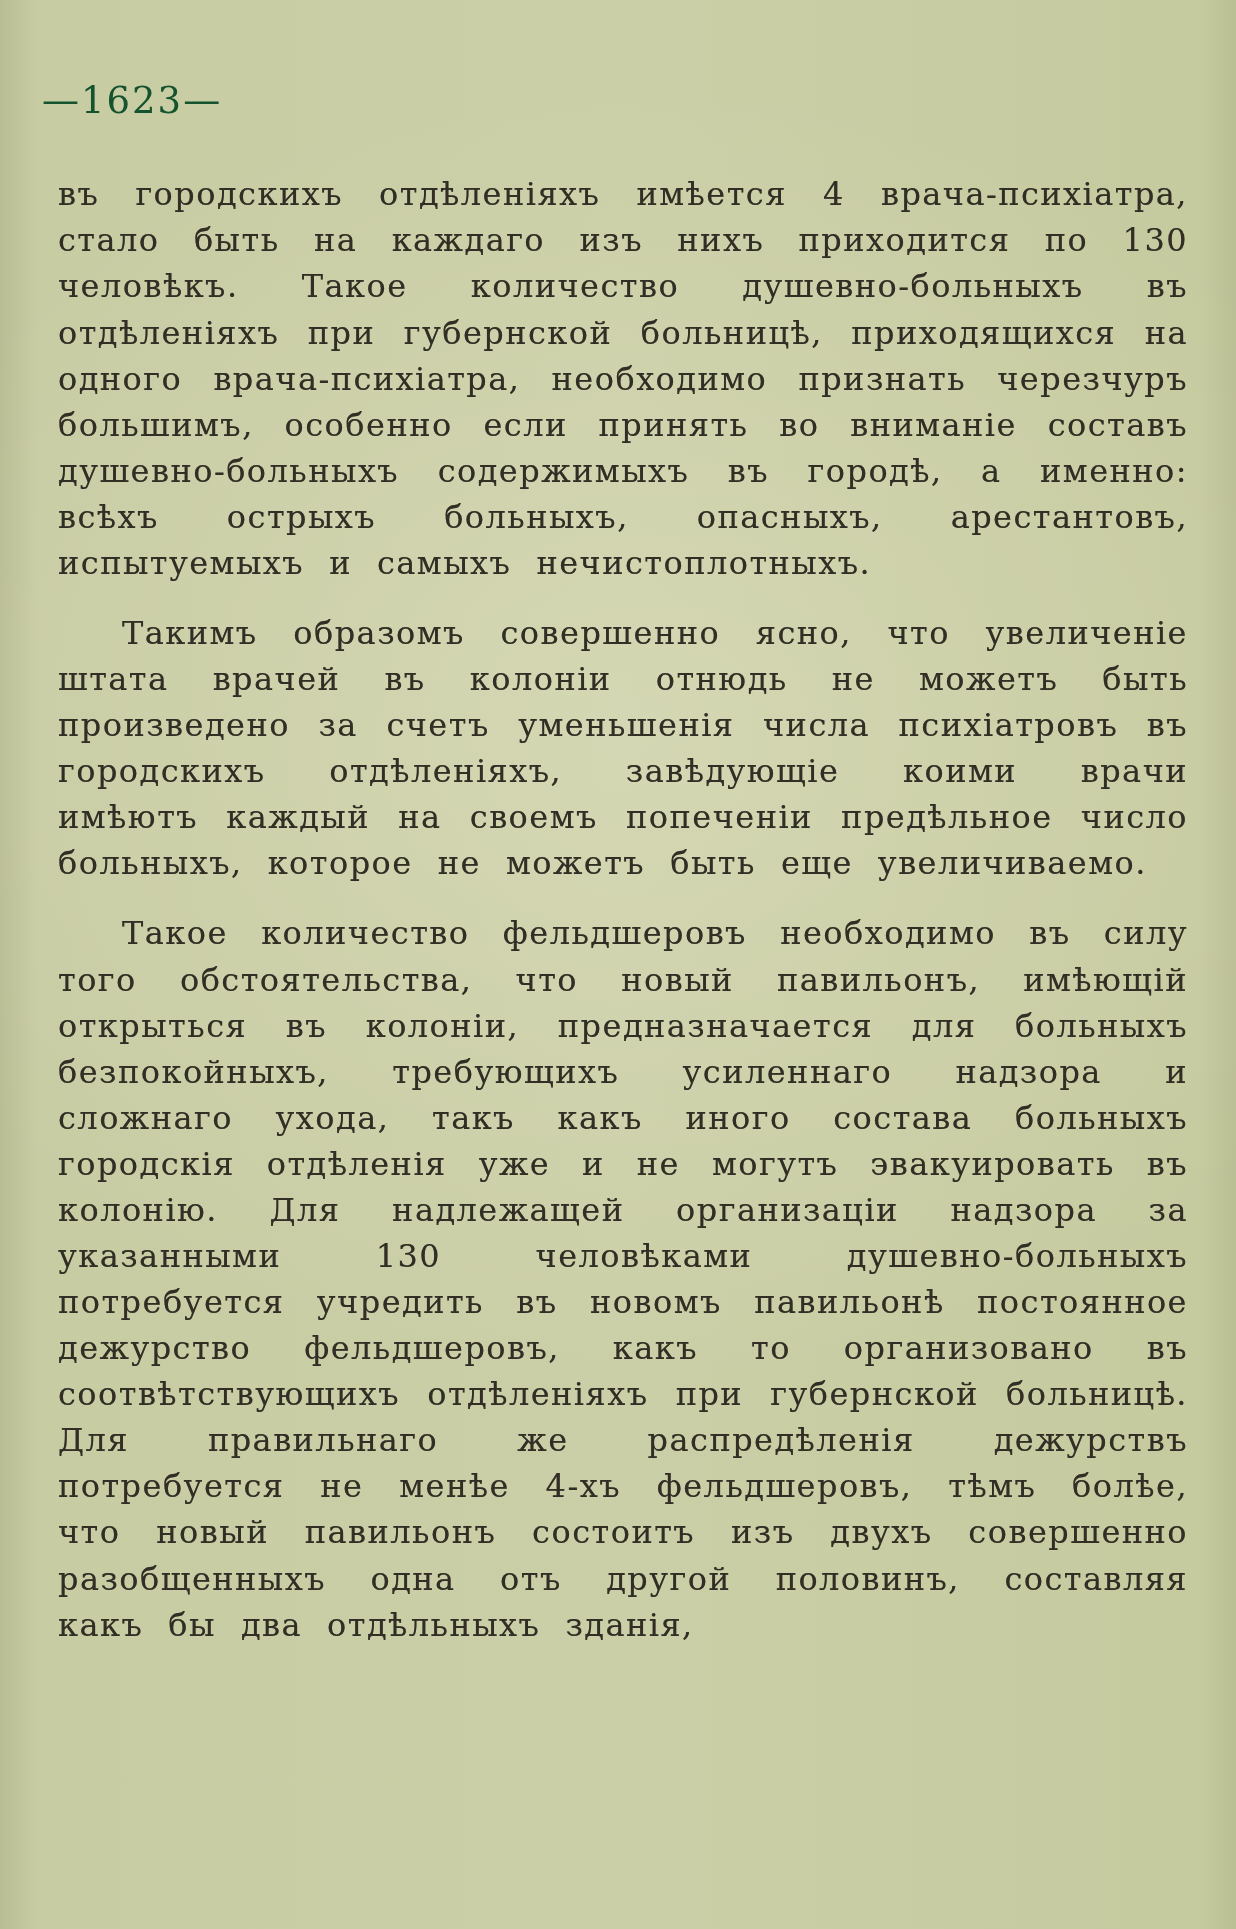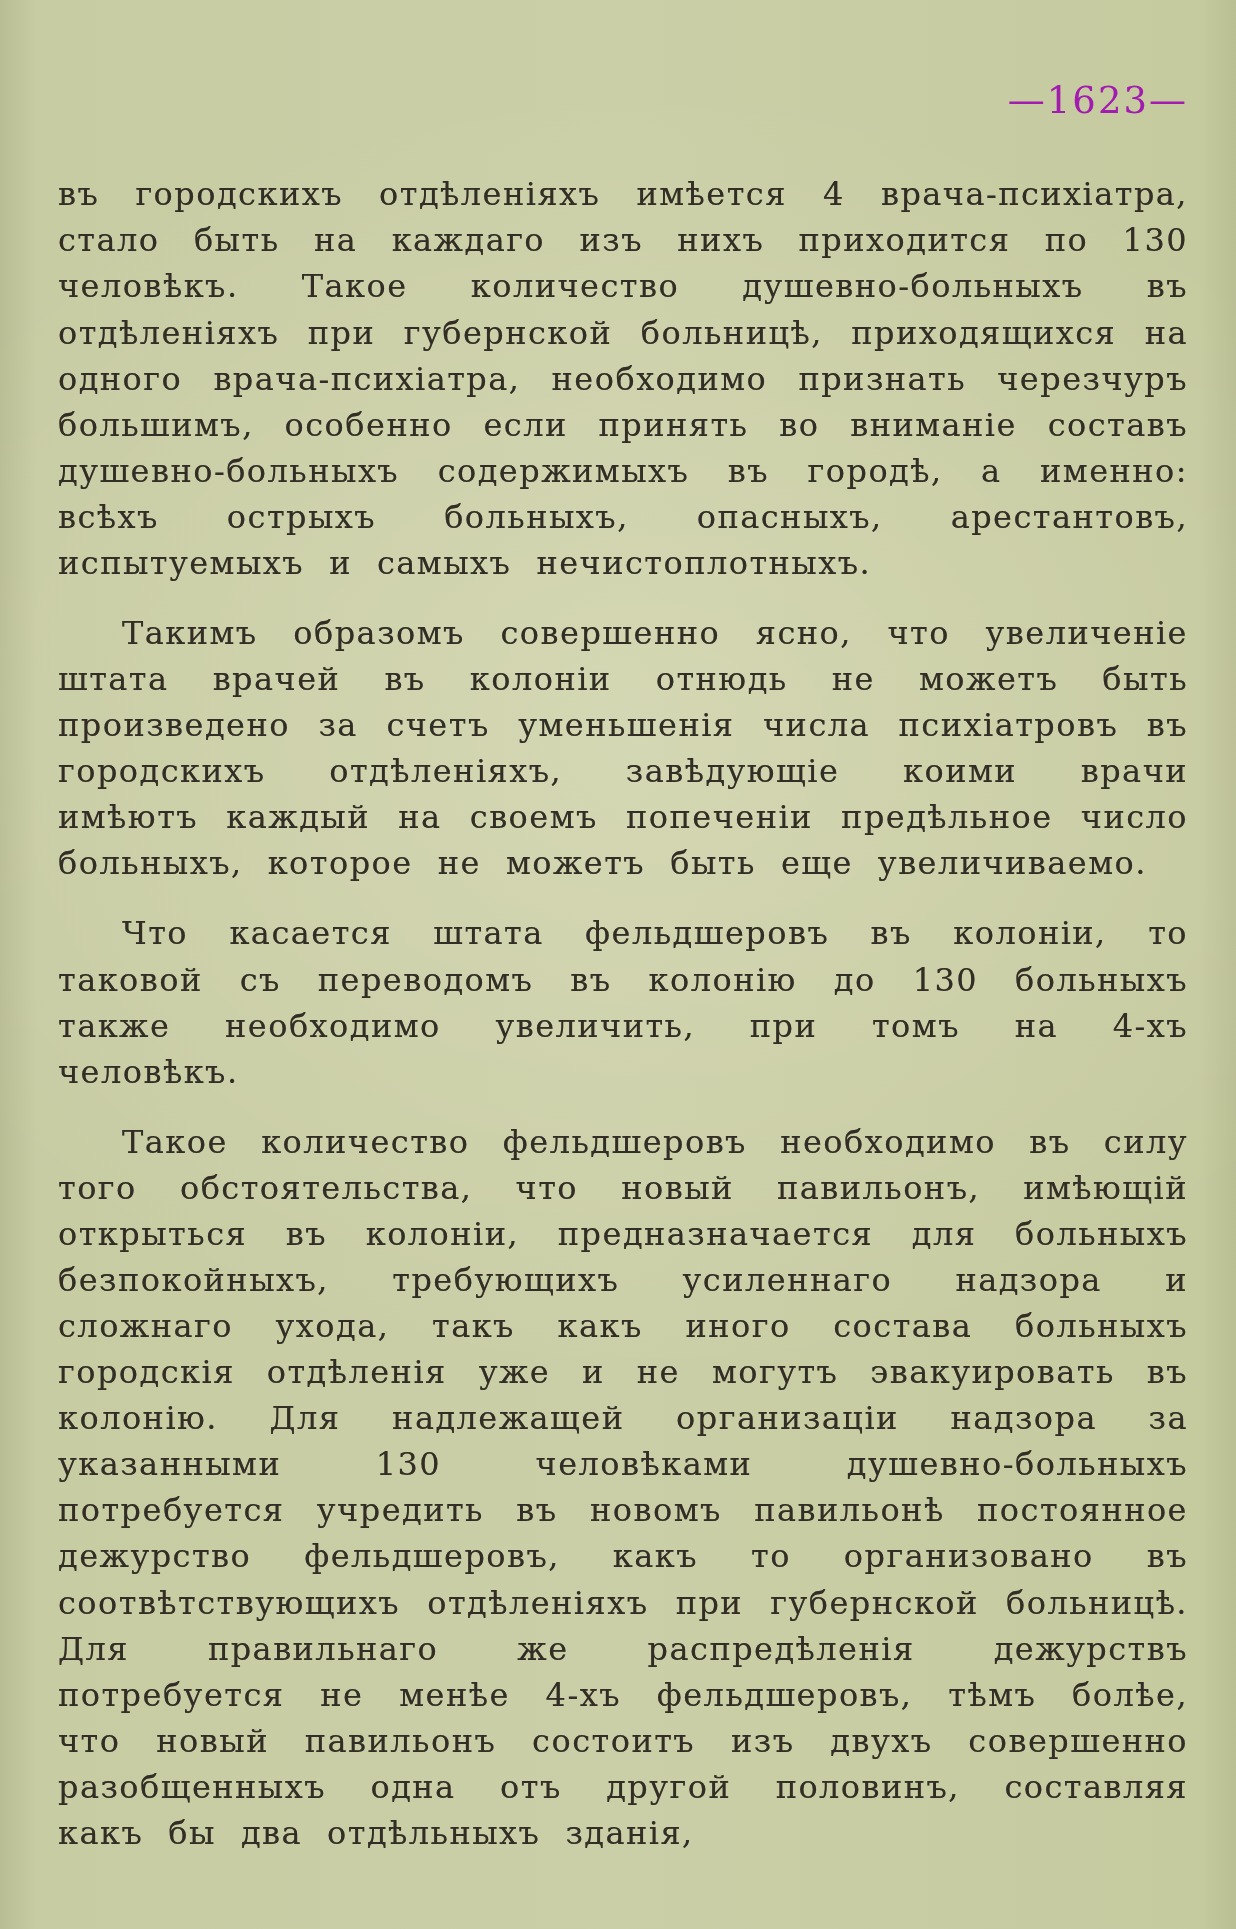--- a/index.html
+++ b/index.html
@@ -19,25 +19,25 @@
     box-sizing: border-box;
     width: 1236px;
     height: 1929px;
     padding: 74px 48px 0 42px;
     color: #322e25;
     font-family: "DejaVu Serif", "Liberation Serif", serif;
     font-size: 32px;
     line-height: 1.44;
   }
   .page-number {
-    text-align: right;
+    text-align: left;
     font-size: 37px;
     letter-spacing: 2px;
     margin: 0 0 44px 0;
-    color: #a21caf;
+    color: #14532d;
   }
   .body-text p {
     margin: 0 0 24px 16px;
     text-align: justify;
     letter-spacing: 0.045em;
     word-spacing: 0.42em;
     text-shadow: 0 0 0.6px rgba(50,46,37,0.45);
   }
   .body-text p.indent {
     text-indent: 64px;
@@ -45,16 +45,15 @@
 </style>
 </head>
 <body>
 
 <div class="page">
   <div class="page-number">—1623—</div>
 
   <div class="body-text">
     <p>въ городскихъ отдѣленіяхъ имѣется 4 врача-психіатра, стало быть на каждаго изъ нихъ приходится по 130 человѣкъ. Такое количество душевно-больныхъ въ отдѣленіяхъ при губернской больницѣ, приходящихся на одного врача-психіатра, необходимо признать черезчуръ большимъ, особенно если принять во вниманіе составъ душевно-больныхъ содержимыхъ въ городѣ, а именно: всѣхъ острыхъ больныхъ, опасныхъ, арестантовъ, испытуемыхъ и самыхъ нечистоплотныхъ.</p>
     <p class="indent">Такимъ образомъ совершенно ясно, что увеличеніе штата врачей въ колоніи отнюдь не можетъ быть произведено за счетъ уменьшенія числа психіатровъ въ городскихъ отдѣленіяхъ, завѣдующіе коими врачи имѣютъ каждый на своемъ попеченіи предѣльное число больныхъ, которое не можетъ быть еще увеличиваемо.</p>
-    <p class="indent">Что касается штата фельдшеровъ въ колоніи, то таковой съ переводомъ въ колонію до 130 больныхъ также необходимо увеличить, при томъ на 4-хъ человѣкъ.</p>
     <p class="indent">Такое количество фельдшеровъ необходимо въ силу того обстоятельства, что новый павильонъ, имѣющій открыться въ колоніи, предназначается для больныхъ безпокойныхъ, требующихъ усиленнаго надзора и сложнаго ухода, такъ какъ иного состава больныхъ городскія отдѣленія уже и не могутъ эвакуировать въ колонію. Для надлежащей организаціи надзора за указанными 130 человѣками душевно-больныхъ потребуется учредить въ новомъ павильонѣ постоянное дежурство фельдшеровъ, какъ то организовано въ соотвѣтствующихъ отдѣленіяхъ при губернской больницѣ. Для правильнаго же распредѣленія дежурствъ потребуется не менѣе 4-хъ фельдшеровъ, тѣмъ болѣе, что новый павильонъ состоитъ изъ двухъ совершенно разобщенныхъ одна отъ другой половинъ, составляя какъ бы два отдѣльныхъ зданія,</p>
   </div>
 </div>
 
 </body></html>

